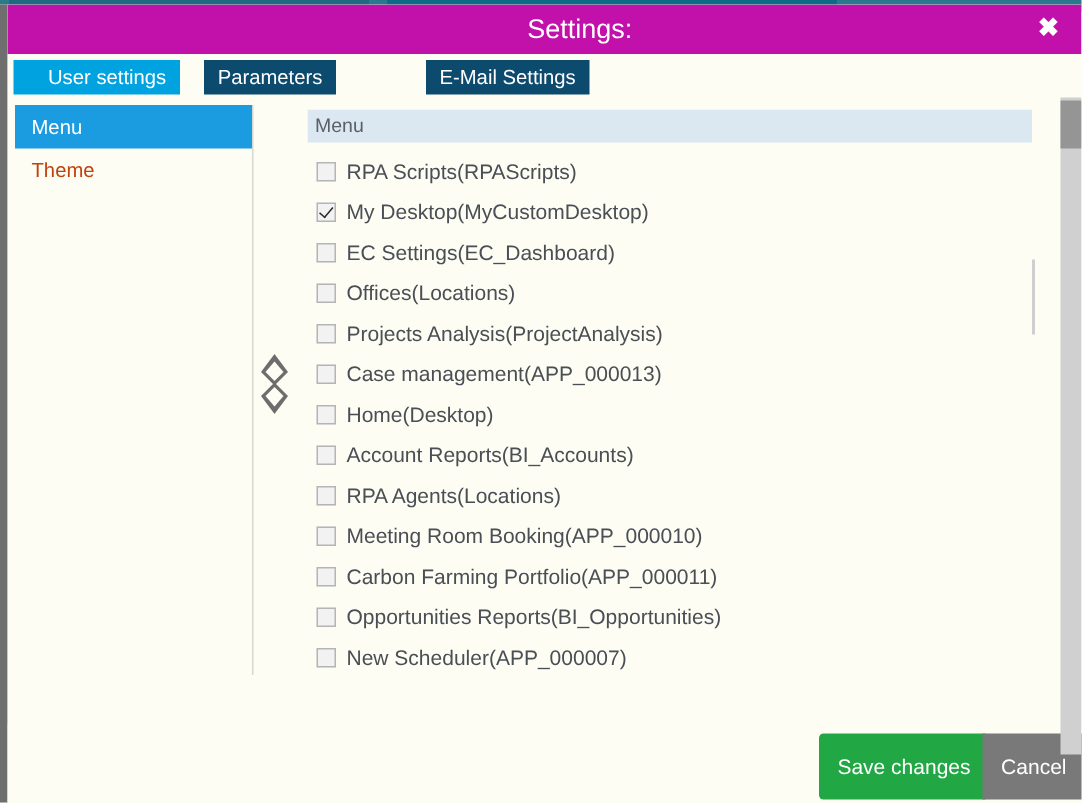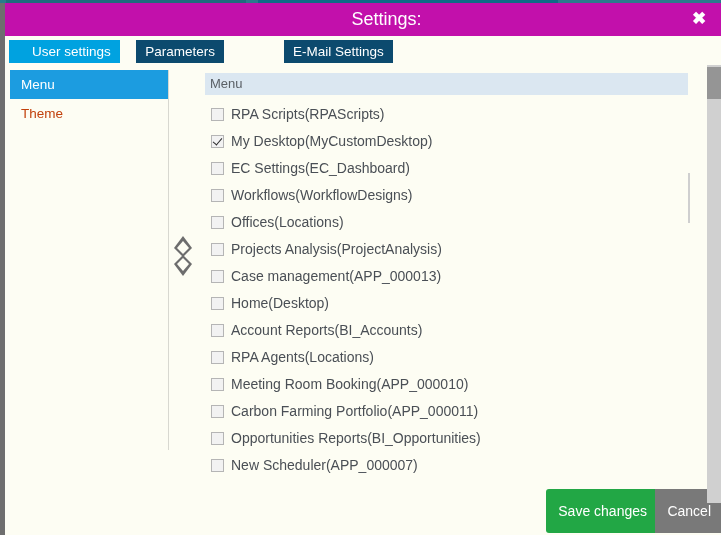--- a/index.html
+++ b/index.html
@@ -289,24 +289,20 @@
           <div class="list-row">
             <span class="cb checked"></span>
             <span class="row-label">My Desktop(MyCustomDesktop)</span>
           </div>
           <div class="list-row">
             <span class="cb"></span>
             <span class="row-label">EC Settings(EC_Dashboard)</span>
           </div>
           <div class="list-row">
             <span class="cb"></span>
-            <span class="row-label">Workflows(WorkflowDesigns)</span>
-          </div>
-          <div class="list-row">
-            <span class="cb"></span>
             <span class="row-label">Offices(Locations)</span>
           </div>
           <div class="list-row">
             <span class="cb"></span>
             <span class="row-label">Projects Analysis(ProjectAnalysis)</span>
           </div>
           <div class="list-row">
             <span class="cb"></span>
             <span class="row-label">Case management(APP_000013)</span>
           </div>

